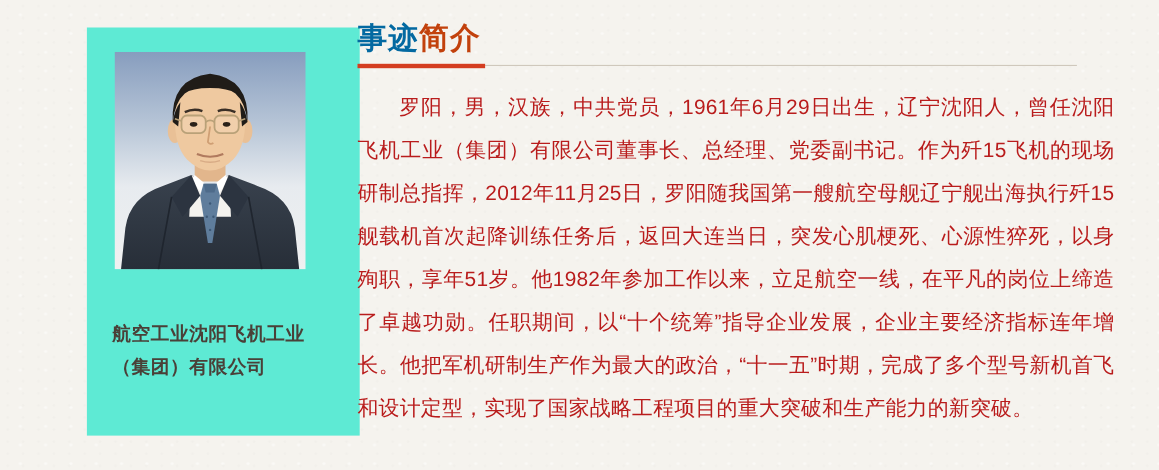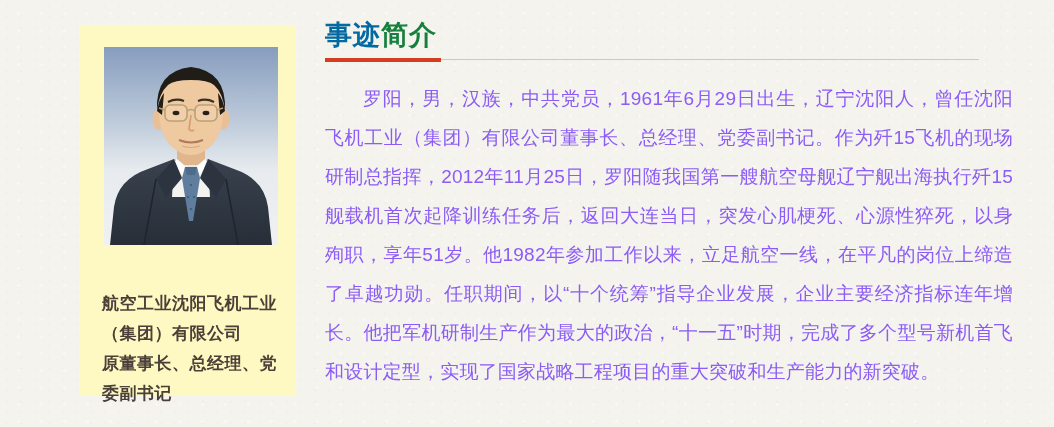--- a/index.html
+++ b/index.html
@@ -15,22 +15,22 @@
       radial-gradient(rgba(0,0,0,0.015) 1px, transparent 1.6px),
       radial-gradient(rgba(255,255,255,0.5) 1px, transparent 2px);
     background-size: 14px 11px, 23px 17px;
     background-position: 0 0, 7px 5px;
   }
 
   
   .profile-card {
     position: absolute;
     left: 79px; top: 25px;
-    width: 217px; height: 371px;
-    background: #fef9c3;
+    width: 248px; height: 371px;
+    background: #5eead4;
   }
   .photo-frame {
     position: absolute;
     left: 25px; top: 22px;
     width: 174px; height: 198px;
     overflow: hidden;
   }
   .photo-frame svg { display: block; width: 174px; height: 198px; }
   .photo-caption {
     position: absolute;
@@ -50,21 +50,21 @@
     width: 688px;
   }
   .section-title {
     font-size: 27px;
     font-weight: bold;
     line-height: 32px;
     letter-spacing: 1px;
     white-space: nowrap;
   }
   .title-dark { color: #0369a1; }
-  .title-gold { color: #15803d; font-family: Liberation Serif, serif; }
+  .title-gold { color: #c2410c; font-family: Liberation Serif, serif; }
   .title-rule {
     position: relative;
     margin-top: 7px;
     height: 4px;
     width: 654px; 
   }
   .rule-gray {
     position: absolute;
     left: 0; top: 1px;
     width: 654px; height: 1px;
@@ -74,21 +74,21 @@
     position: absolute;
     left: 0; top: 0;
     width: 116px; height: 4px;
     background: #d43d20;
   }
   .bio-text {
     margin-top: 17px;
     width: 688px;
     font-size: 19px;
     line-height: 39px;
-    color: #8b5cf6;
+    color: #b91c1c;
     text-align: justify;
     text-indent: 2em;
     letter-spacing: 0.2px;
   }
 </style>
 </head>
 <body>
 
 <div class="profile-card">
 
@@ -151,21 +151,20 @@
       <circle cx="87" cy="162" r="1.1" fill="#3e5a78"></circle>
 
       <path d="M70 112 L52 132 L62 150 L78 131 Z" fill="#2c3440"></path>
       <path d="M104 112 L122 132 L112 150 L96 131 Z" fill="#2c3440"></path>
       <path d="M52 132 L40 198 M122 132 L134 198" stroke="#1f252e" stroke-width="1.5"></path>
     </svg>
   </div>
 
   <div class="photo-caption">
     <div>航空工业沈阳飞机工业（集团）有限公司</div>
-    <div>原董事长、总经理、党委副书记</div>
   </div>
 </div>
 
 <div class="main-section">
   <h1 class="section-title">
     <span class="title-dark">事迹</span><span class="title-gold">简介</span>
   </h1>
 
   <div class="title-rule">
     <div class="rule-gray"></div>

